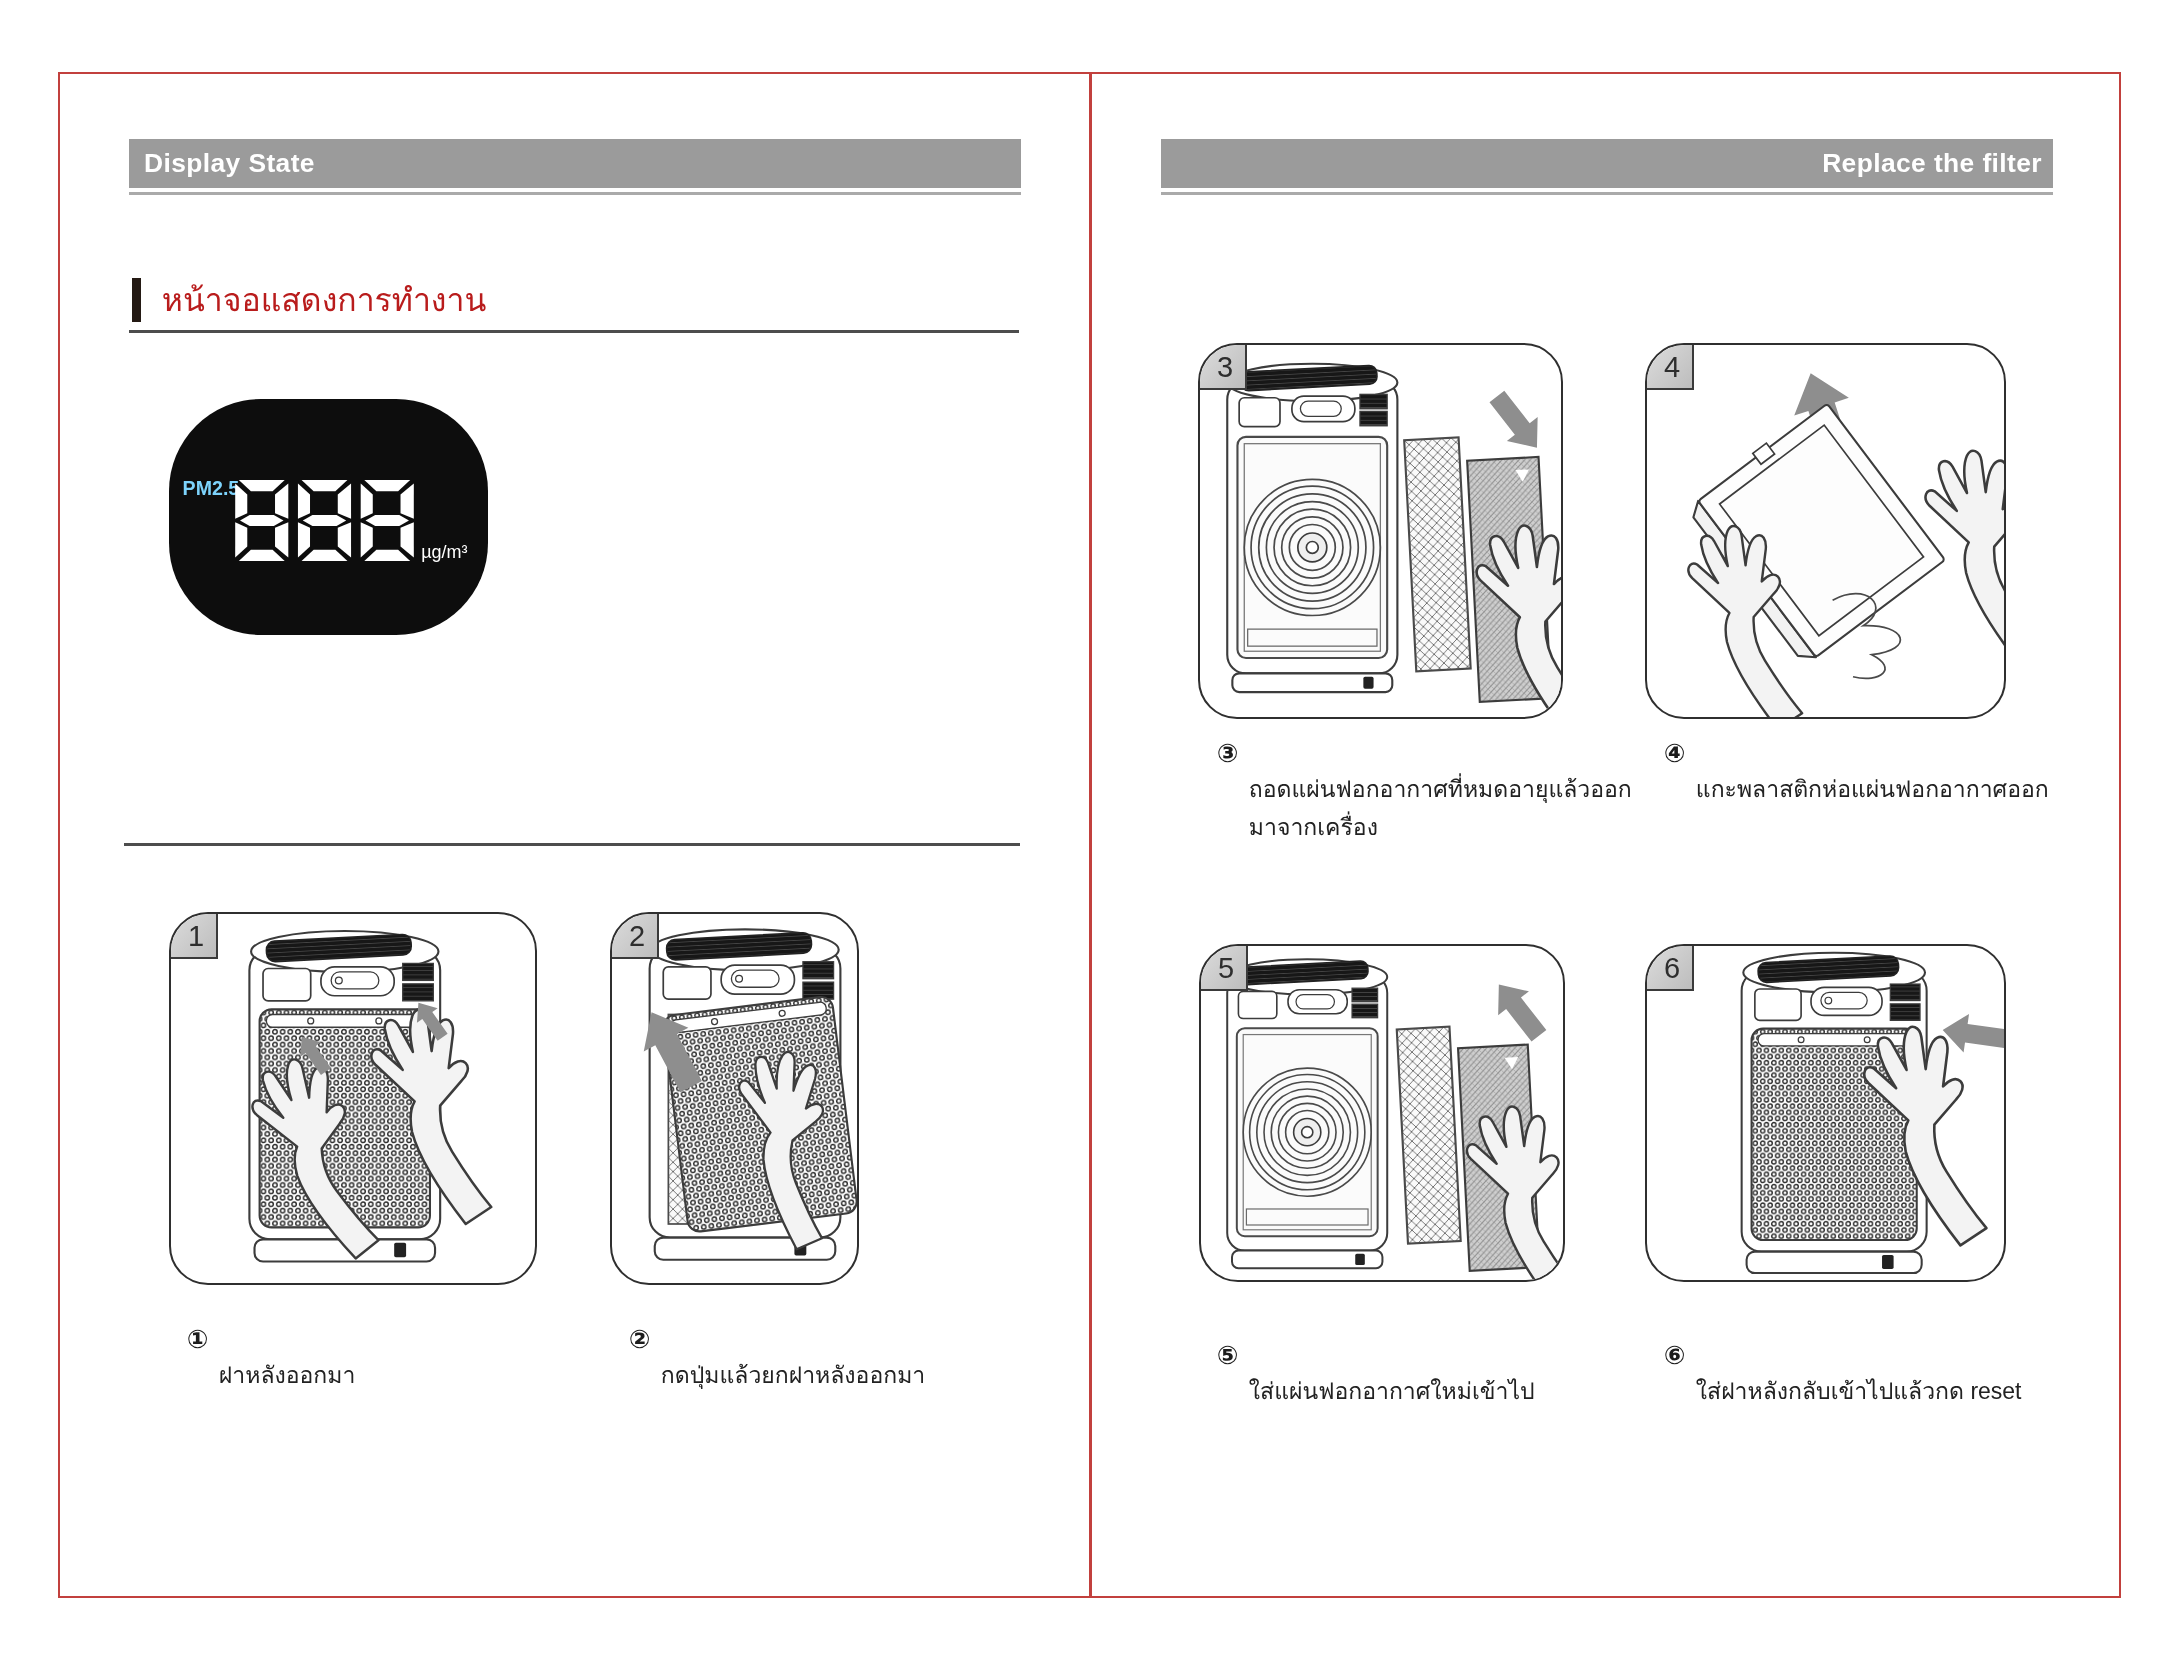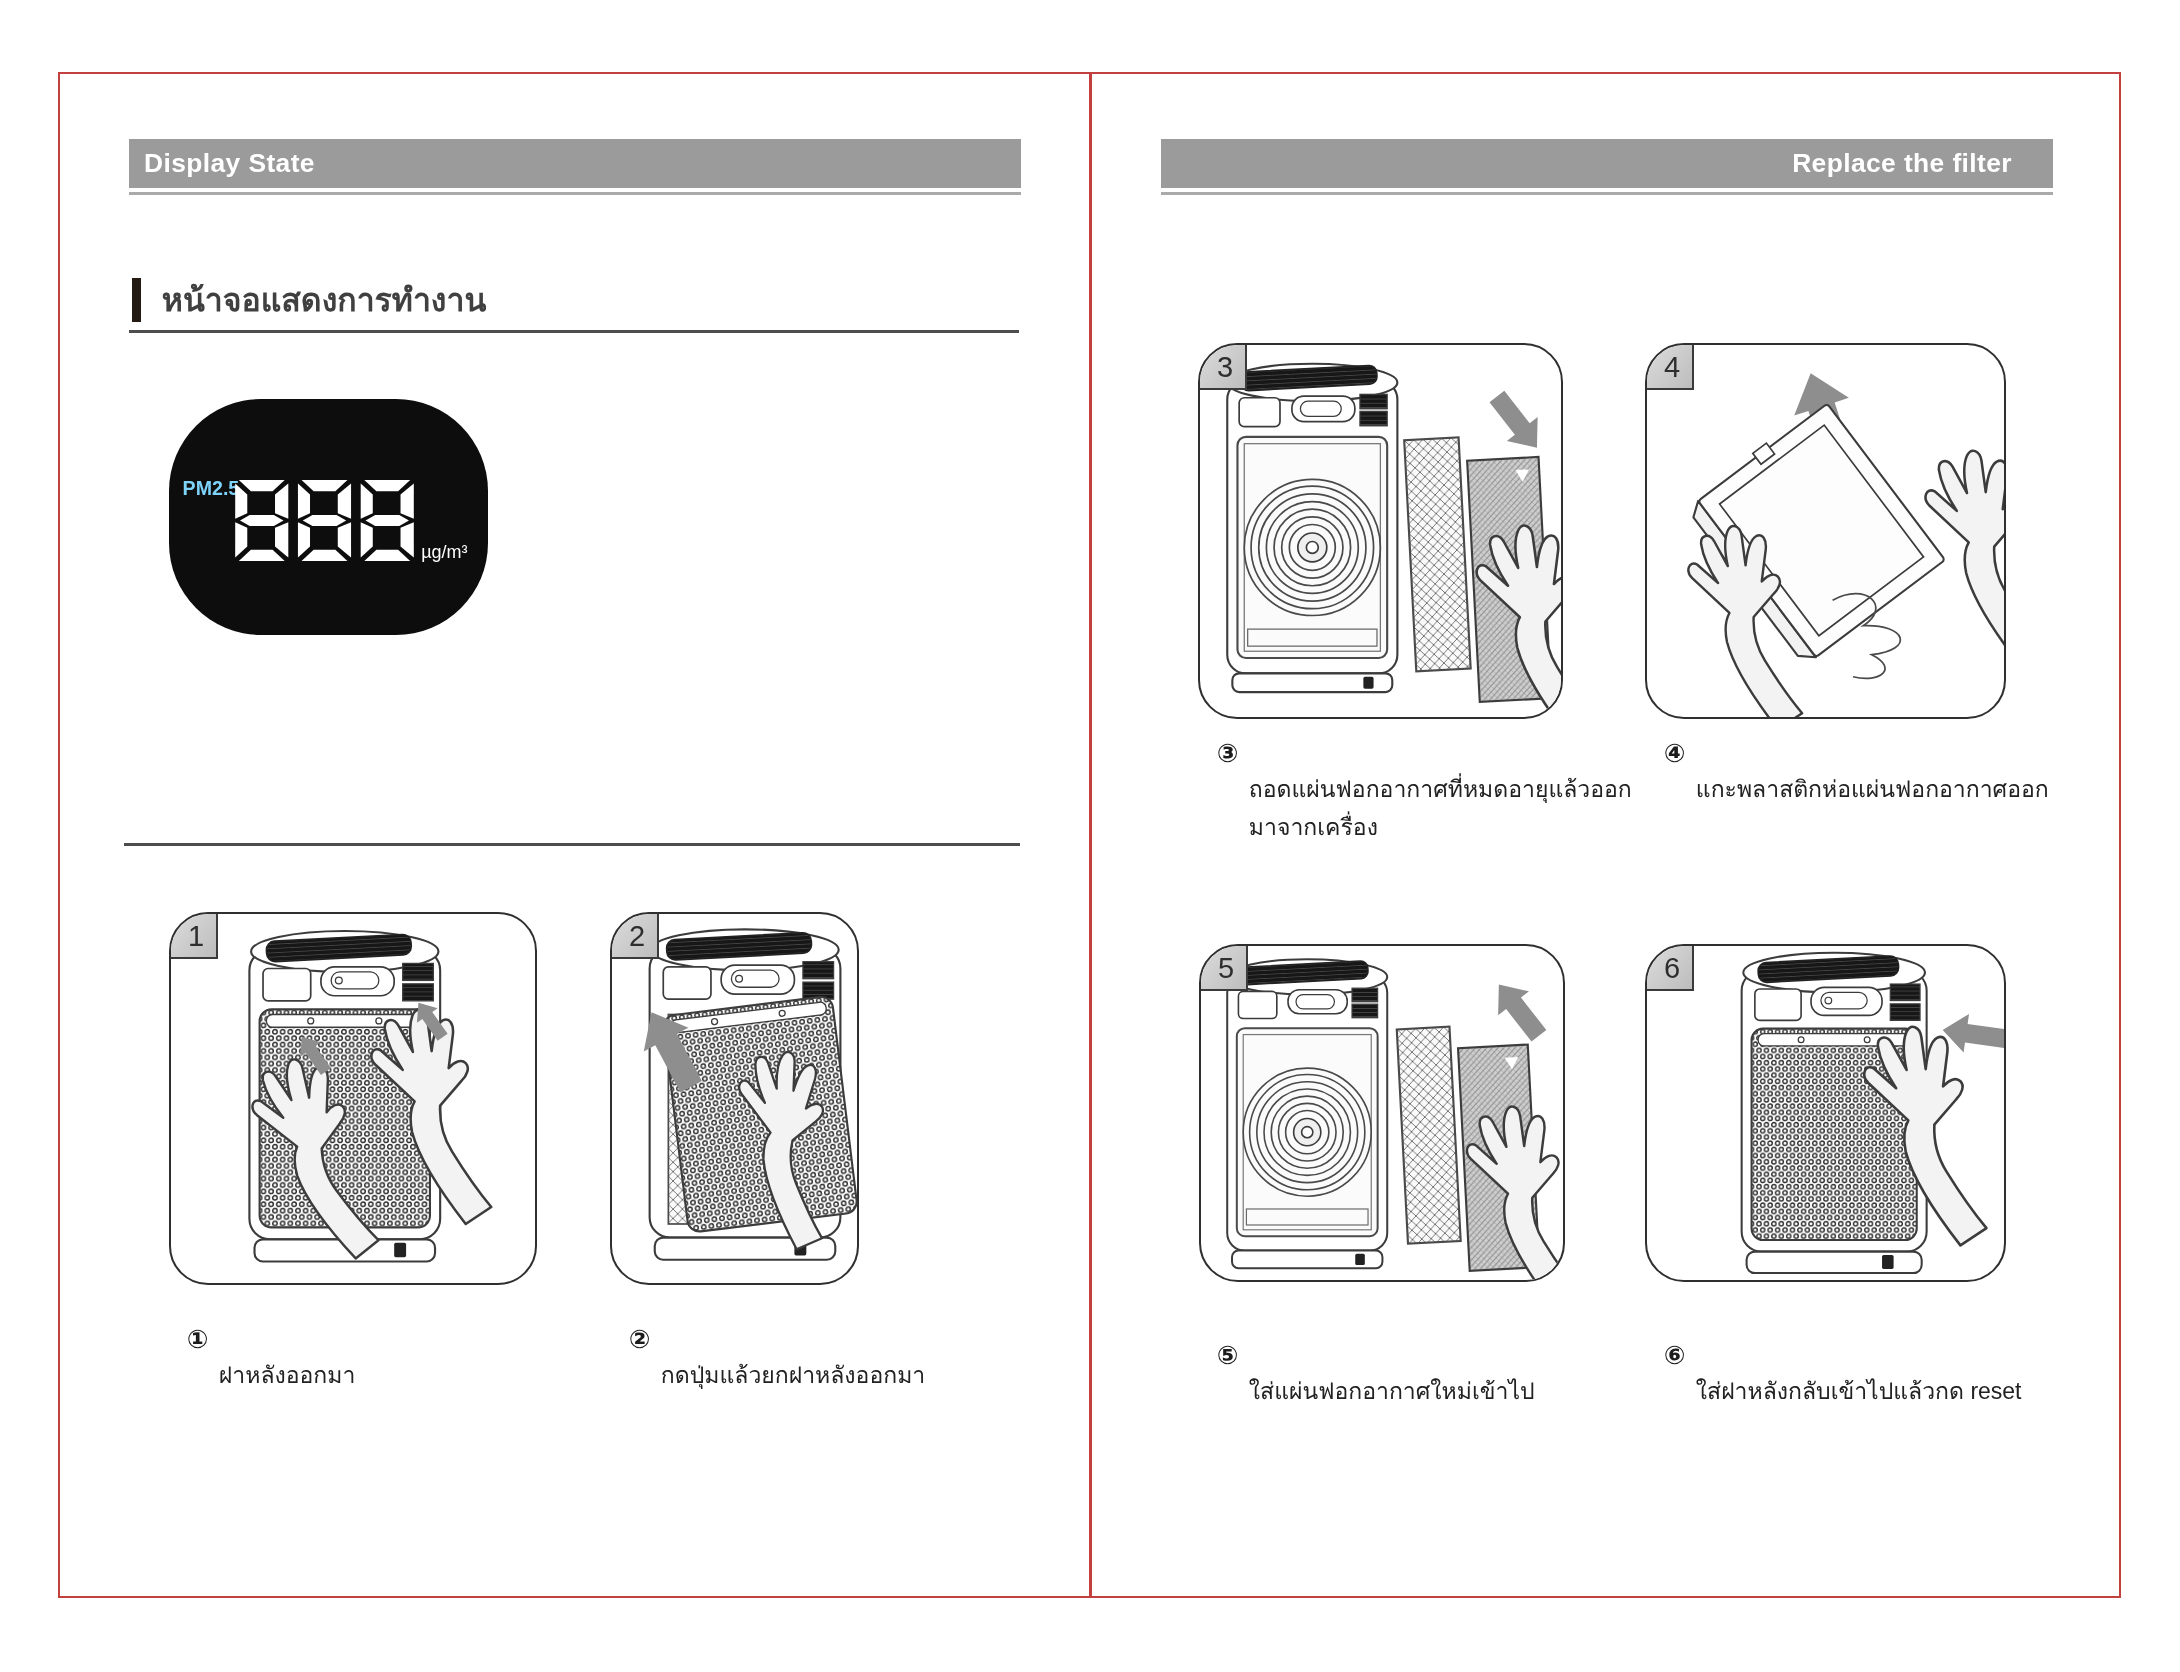--- a/index.html
+++ b/index.html
@@ -5,25 +5,25 @@
   html,body{margin:0;padding:0;background:#ffffff;}
   .page{position:relative;width:2181px;height:1672px;background:#ffffff;overflow:hidden;
         font-family:"Liberation Sans","DejaVu Sans",sans-serif;color:#222;}
   .frame{position:absolute;left:58px;top:72px;width:2063px;height:1526px;
          border:2.6px solid #c2403d;box-sizing:border-box;background:#fff;}
   .divider{position:absolute;left:1089px;top:72px;width:2.6px;height:1526px;background:#c2403d;}
   .secbar{position:absolute;top:139px;width:892px;height:49px;background:#9b9b9b;
           color:#fff;font-size:26.4px;font-weight:600;letter-spacing:0.4px;
           display:flex;align-items:center;box-sizing:border-box;}
   .secbar.leftbar{left:129px;padding-left:15px;}
-  .secbar.rightbar{left:1161px;justify-content:flex-end;padding-right:41px;}
+  .secbar.rightbar{left:1161px;justify-content:flex-end;padding-right:11px;}
   .secbar-rule{position:absolute;height:2.6px;background:#aaaaaa;top:192px;width:892px;}
   .heading{position:absolute;display:flex;align-items:center;gap:20.4px;}
   .hmark{width:9.4px;height:44px;background:#241a14;}
-  .htext{font-size:32px;font-weight:700;color:#404040;}
+  .htext{font-size:32px;font-weight:400;color:#b91c1c;}
   .hrule{position:absolute;height:2.6px;background:#4d4d4d;}
   .display{position:absolute;left:169px;top:399px;width:319px;height:236px;
            background:#0d0d0d;border-radius:92px;}
   .pm-label{position:absolute;left:13.6px;top:78px;color:#7dd3fc;font-size:19.6px;font-weight:600;}
   .digits{position:absolute;left:65px;top:80px;}
   .unit{position:absolute;right:20.4px;bottom:72px;color:#fff;font-size:18px;}
   .stepbox{position:absolute;border:2.6px solid #2f2f2f;border-radius:39px;background:#fff;
            overflow:hidden;box-sizing:border-box;}
   .stepbox svg.illu{position:absolute;left:0;top:0;}
   .tab{position:absolute;left:0;top:0;width:47px;height:45px;

